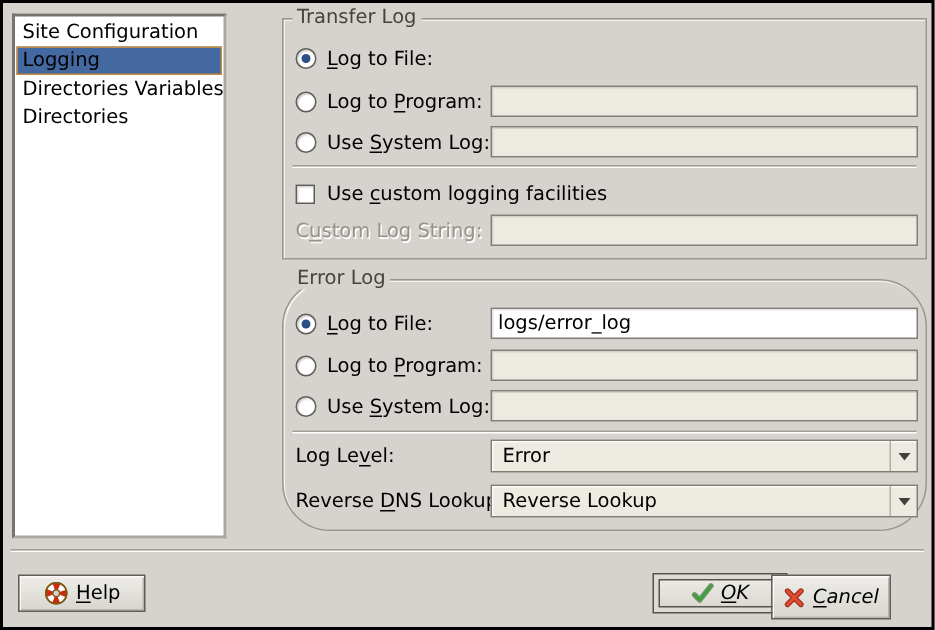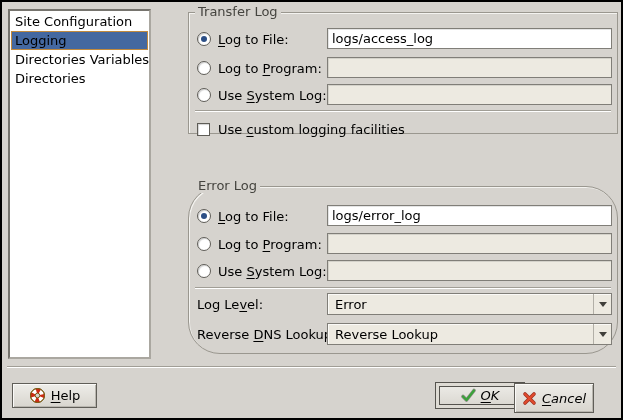--- a/index.html
+++ b/index.html
@@ -20,21 +20,21 @@
   }
   
   .frame{
     position:absolute; box-sizing:border-box; border:1px solid #9a978f;
     box-shadow:inset 1px 1px 0 #f4f3f0;
   }
   .frame-title{
     position:absolute; top:-9px; left:6px; background:#d6d3ce; padding:0 3px;
     color:#45443f; white-space:nowrap;
   }
-  .frame-transfer{ left:186px; top:10px;  width:430px; height:122px; }
+  .frame-transfer{ left:186px; top:10px;  width:430px; height:161px; }
   .frame-error   { left:186px; top:184px; width:430px; height:168px;border-radius:32px; }
   .row{ position:absolute; left:8px; right:5px; display:flex; align-items:center; }
   .lbl{ white-space:nowrap; }
   .lbl.disabled{ color:#97938a; text-shadow:1px 1px 0 #fff; }
   
   .radio{
     width:14px; height:14px; box-sizing:border-box; border-radius:50%;
     border:1px solid #5f5d57; background:#fff; margin-right:7px; flex:none; position:relative;
     box-shadow:inset 1px 1px 1px rgba(0,0,0,.18);
   }
@@ -90,21 +90,20 @@
     <li>Directories Variables</li>
     <li>Directories</li>
   </ul>
 
   <div class="frame frame-transfer">
     <span class="frame-title">Transfer Log</span>
 
     <div class="row" style="top:15px;height:22px">
       <span class="radio checked"></span>
       <span class="lbl"><u>L</u>og to File:</span>
-      <input class="entry" value="logs/access_log" style="">
     </div>
 
     <div class="row" style="top:44px;height:22px">
       <span class="radio"></span>
       <span class="lbl">Log to <u>P</u>rogram:</span>
       <input class="entry off" disabled="" value="" style="">
     </div>
 
     <div class="row" style="top:71px;height:22px">
       <span class="radio"></span>
@@ -112,20 +111,24 @@
       <input class="entry off" disabled="" value="" style="">
     </div>
 
     <div class="hsep" style="top:97px"></div>
 
     <div class="row" style="top:107px;height:18px">
       <span class="checkbox"></span>
       <span class="lbl">Use <u>c</u>ustom logging facilities</span>
     </div>
 
+    <div class="row" style="top:130px;height:22px">
+      <span class="lbl disabled">C<u>u</u>stom Log String:</span>
+      <input class="entry off" disabled="" value="" style="">
+    </div>
   </div>
 
   <div class="frame frame-error">
     <span class="frame-title">Error Log</span>
 
     <div class="row" style="top:18px;height:22px">
       <span class="radio checked"></span>
       <span class="lbl"><u>L</u>og to File:</span>
       <input class="entry" value="logs/error_log" style="">
     </div>

